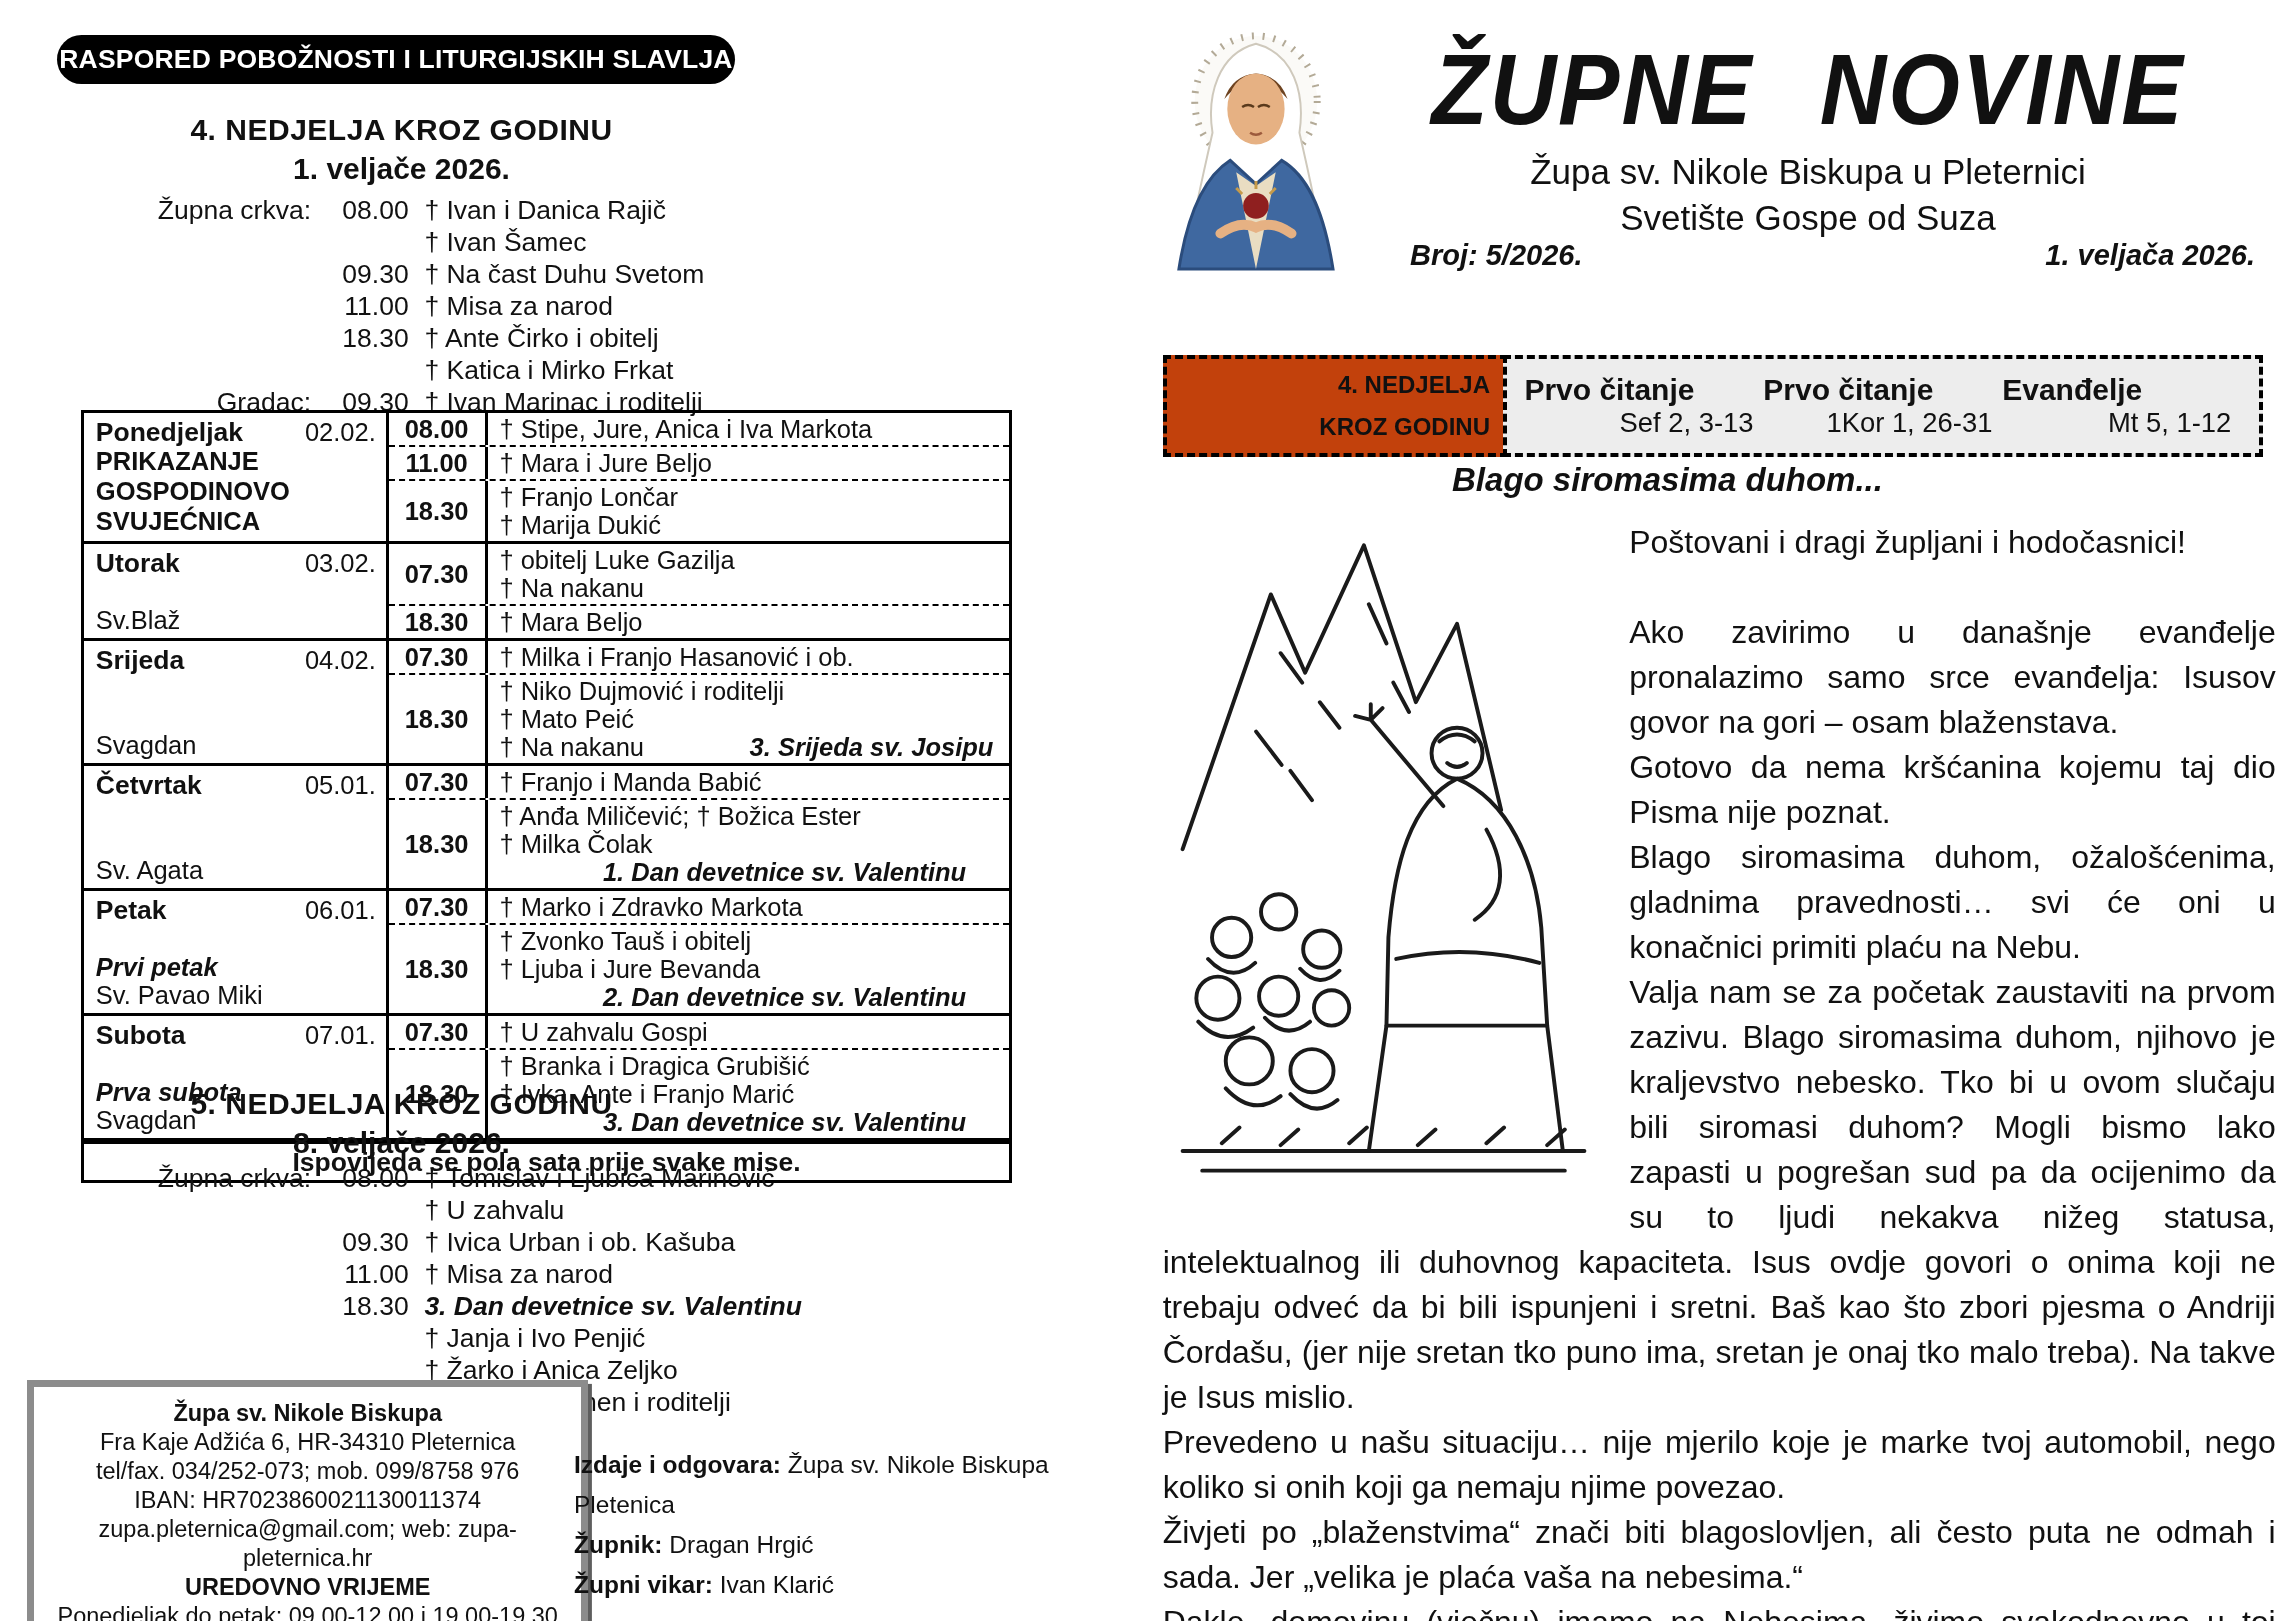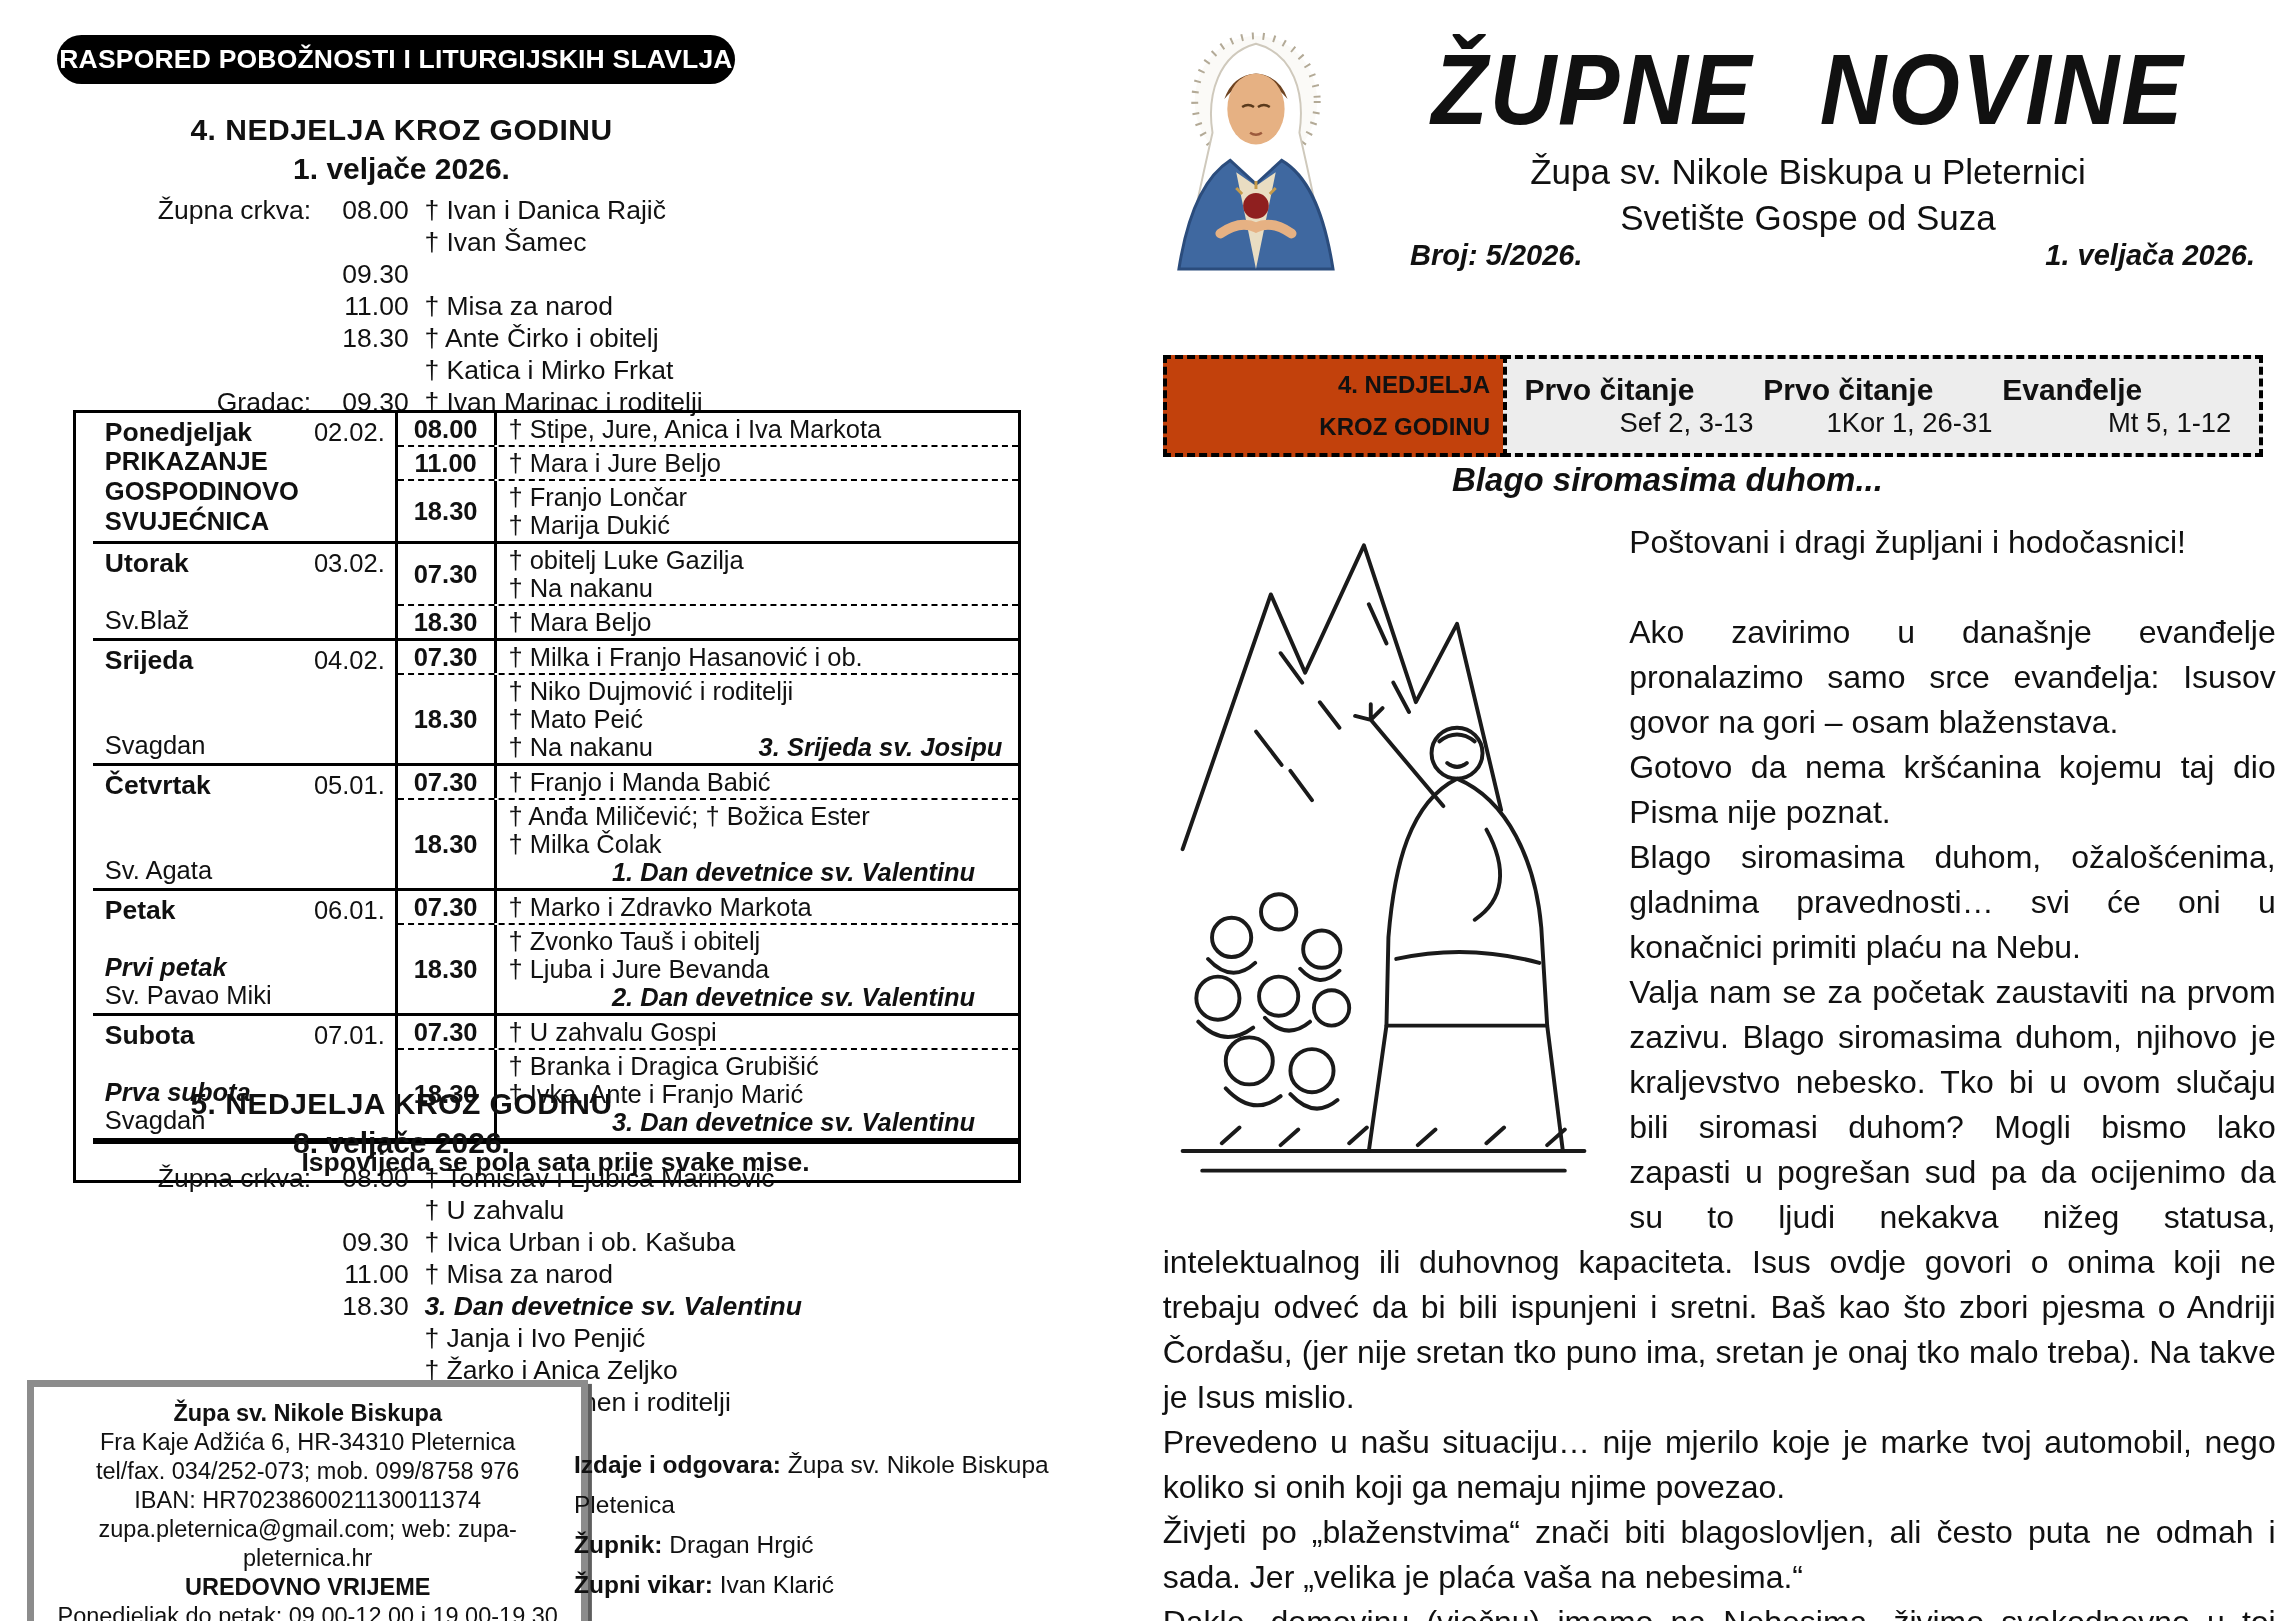--- a/index.html
+++ b/index.html
@@ -23,22 +23,22 @@
   .sched{position:absolute;left:39px;width:980px;font-size:26.5px;line-height:32px;}
   #sched1{top:194px;}
   #sched2{top:1162px;line-height:32px;}
   .srow{display:flex;align-items:flex-start;}
   .slabel{width:272px;text-align:right;font-weight:normal;padding-right:13.7px;white-space:nowrap;flex:none;}
   .stime{width:84px;text-align:right;padding-right:15.7px;flex:none;}
   .slines{flex:1;}
   .it-bold{font-weight:bold;font-style:italic;}
   
   .mtable{
-    position:absolute;left:73px;top:410px;width:925px;border:3.9px solid #000;
-    font-size:25.5px;line-height:28px;padding-left:17px;
+    position:absolute;left:81px;top:410px;width:925px;border:3.9px solid #000;
+    font-size:25.5px;line-height:28px;
   }
   .trow{display:flex;border-bottom:3.9px solid #000;}
   .trow:last-of-type{border-bottom:none;}
   .day-cell{width:280px;flex:none;border-right:3.9px solid #000;padding:4.9px 9.8px 3.9px 11.8px;display:flex;flex-direction:column;}
   .day-top{display:flex;justify-content:space-between;}
   .day-name{font-weight:bold;font-size:26.5px;}
   .day-date{font-size:25.5px;}
   .day-feast{font-weight:bold;font-size:25.5px;line-height:30px;}
   .day-spacer{flex:1;}
   .day-note{font-size:25.5px;}
@@ -111,20 +111,23 @@
       <div class="slabel">Župna crkva:</div>
       <div class="stime">08.00</div>
       <div class="slines">
         <div>† Ivan i Danica Rajič</div>
         <div>† Ivan Šamec</div>
       </div>
     </div>
     <div class="srow">
       <div class="slabel"></div>
       <div class="stime">09.30</div>
+      <div class="slines">
+          <div>† Na čast Duhu Svetom</div>
+        </div>
     </div>
     <div class="srow">
       <div class="slabel"></div>
       <div class="stime">11.00</div>
       <div class="slines">
           <div>† Misa za narod</div>
         </div>
     </div>
     <div class="srow">
       <div class="slabel"></div>

